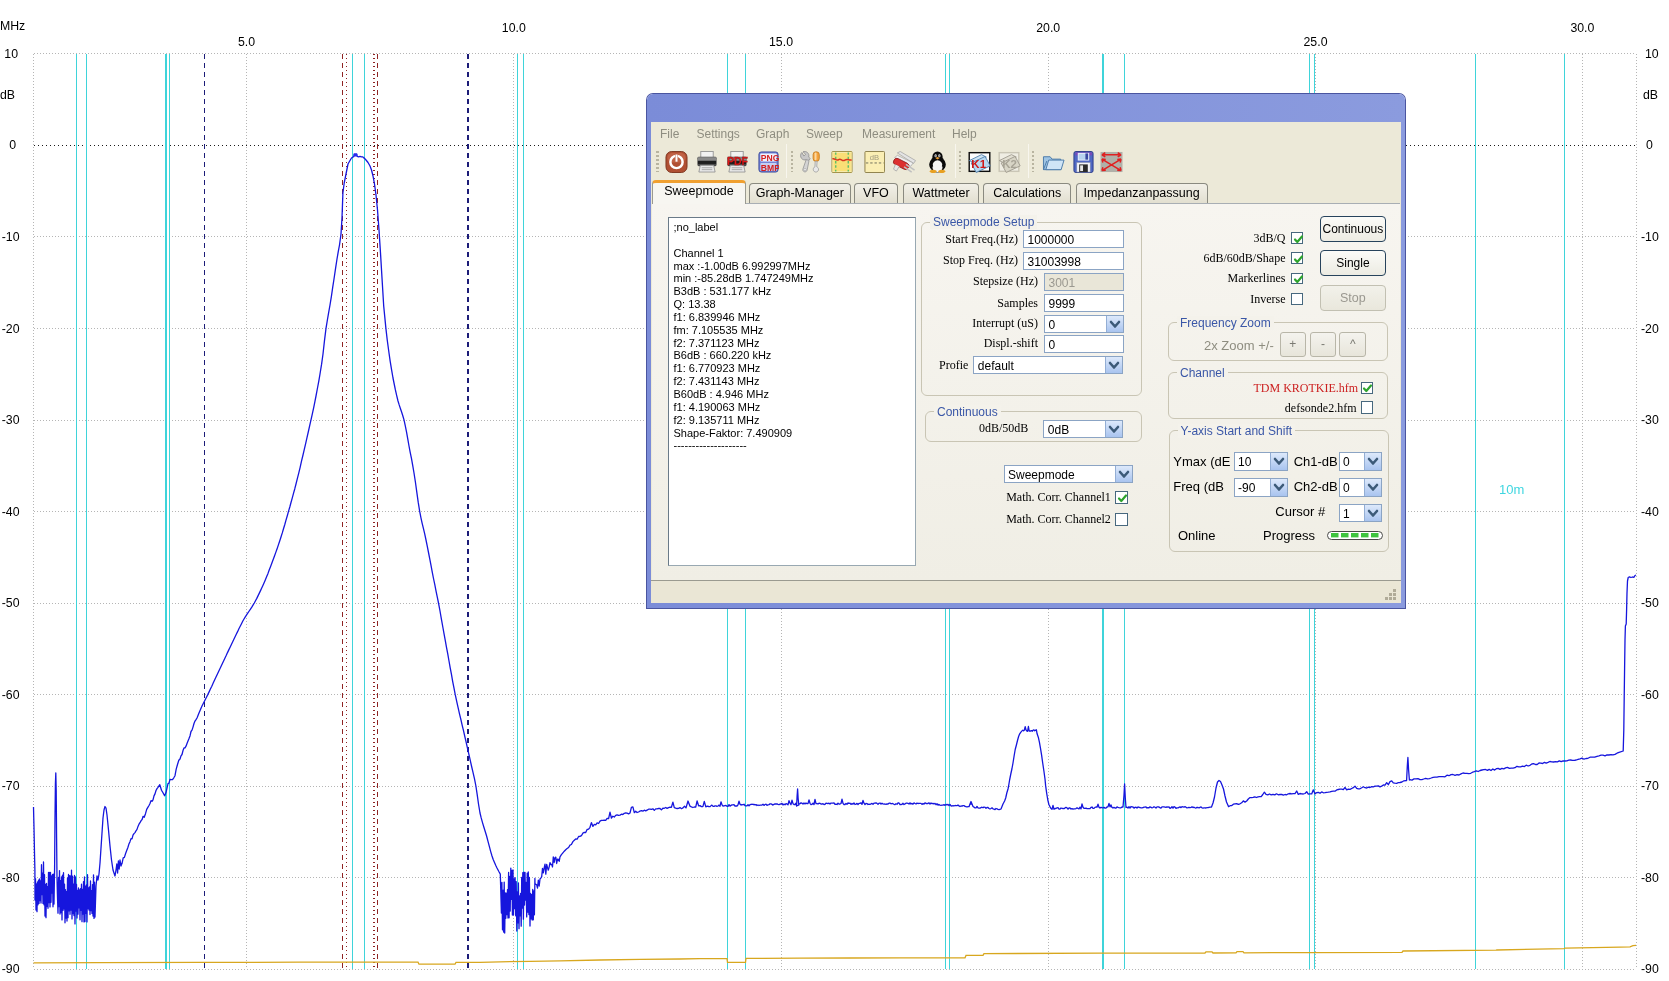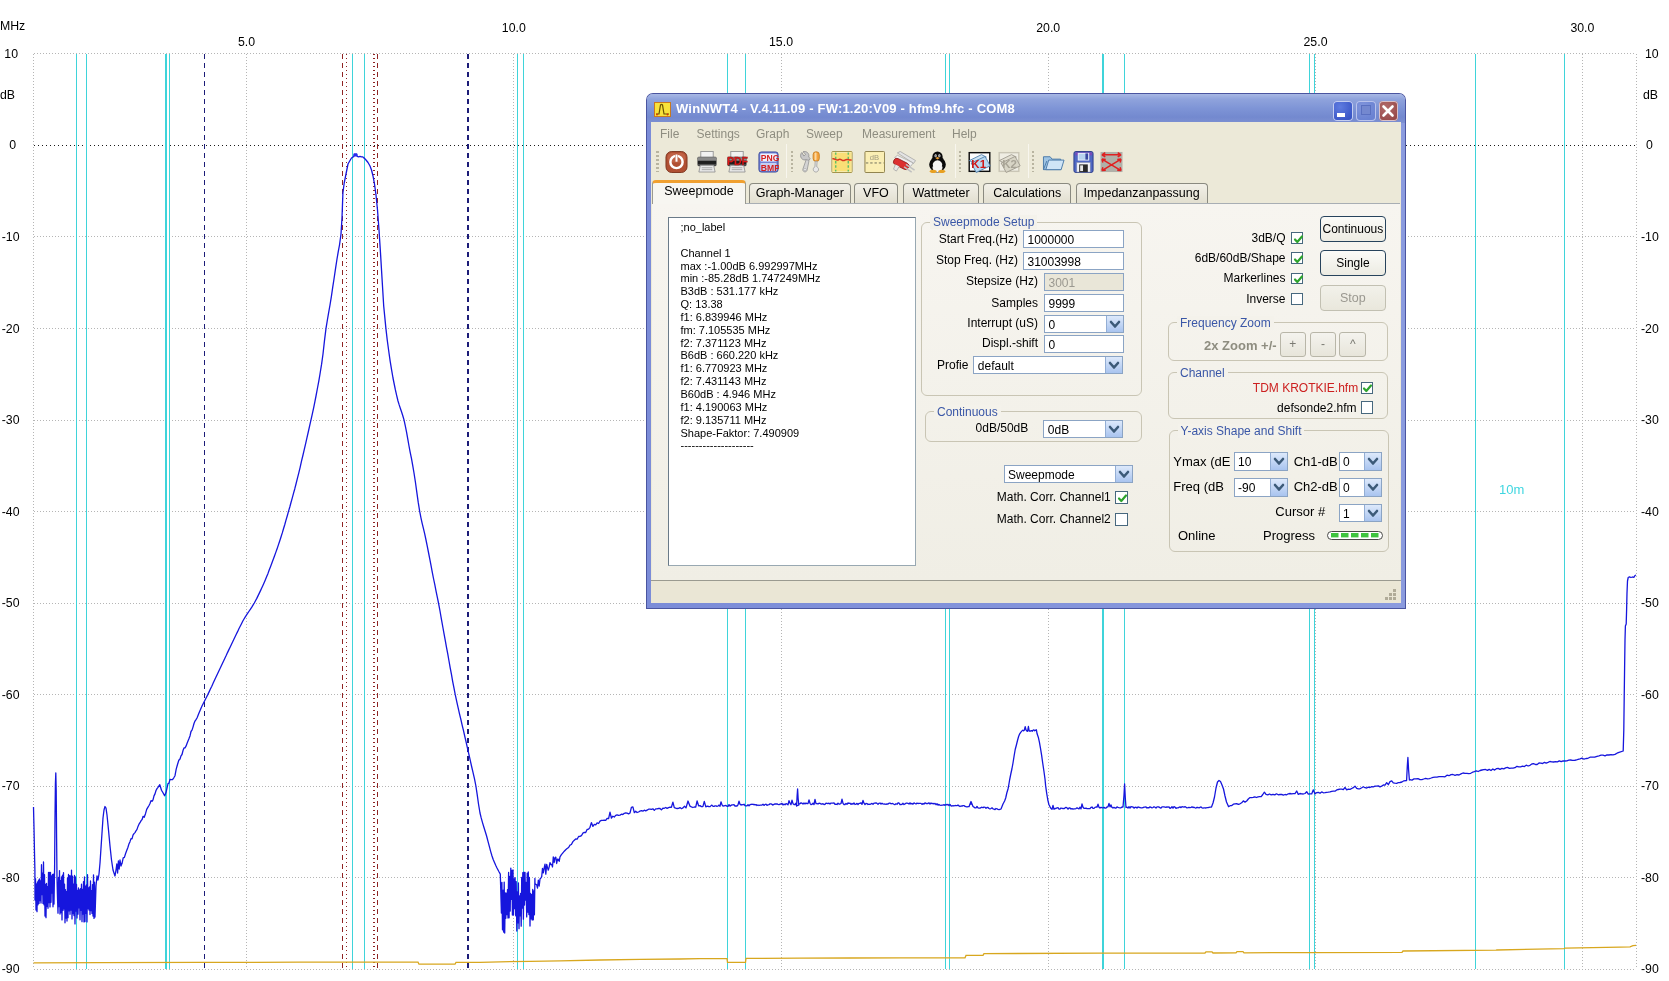--- a/index.html
+++ b/index.html
@@ -46,26 +46,26 @@
 .tab.active { top:0.5px; height:24px; background:#f7f6f1;
   border-color:#9a9a90; border-top:3px solid #f0a030; line-height:17px; z-index:2; }
 #page { position:absolute; left:1px; top:81px; width:calc(100% - 2px); height:377px;
   background:linear-gradient(to bottom,#f7f5f0,#f0eee5); border-top:1px solid #a8aeb4; }
 #statusbar { position:absolute; left:0px; bottom:0px; width:100%; height:23.5px;
   background:#eae6d5; border-top:1px solid #9a9a90; }
 
 
 #infopanel { position:absolute; left:15.5px; top:13px; width:248px; height:349px; background:#fff;
   border:1px solid #98a8b2; border-top-color:#6a7a88; border-left-color:#6a7a88;
-  font-size:11px; line-height:12.84px; color:#000; padding:3px 0 0 12px; white-space:pre; }
+  font-size:11px; line-height:12.84px; color:#000; padding:3px 0 0 5px; white-space:pre; }
 .group { position:absolute; border:1px solid #c9c5b4; border-radius:6px; }
 .group .gtitle { position:absolute; top:-7.5px; left:8px; padding:0 3px; font-size:12px;
   color:#3a57a7; background:#f4f2eb; white-space:nowrap; }
 .lbl { position:absolute; font-size:12px; color:#000; white-space:nowrap; }
-.lbl.r { transform:translateX(-100%); }
+.lbl.r { transform:translateX(-100%);font-family:Liberation Serif, serif; }
 .field { position:absolute; background:#fff; border:1px solid #8ba4c4; font-size:12px;
   color:#000; padding:2px 0 0 3.5px; }
 .field.dis { background:#e9e6d8; color:#9a9890; }
 .combo { position:absolute; background:#fff; border:1px solid #8ba4c4; font-size:12px;
   color:#000; padding:2px 0 0 3.5px; }
 .combo .cb { position:absolute; right:0; top:0; bottom:0; width:17px;
   background:linear-gradient(to bottom,#dde9fb,#a9c4ef);
   border-left:1px solid #93aed4; }
 .combo .cb svg { position:absolute; left:2px; top:4px; }
 .chk { position:absolute; width:12.5px; height:12.5px; background:#fff;
@@ -168,40 +168,20 @@
 <text x="781.0" y="27.5" text-anchor="middle">15.0</text>
 <text x="1048.2" y="13.5" text-anchor="middle">20.0</text>
 <text x="1315.5" y="27.5" text-anchor="middle">25.0</text>
 <text x="1582.4" y="13.5" text-anchor="middle">30.0</text>
 <text x="807" y="971" text-anchor="middle" font-size="11.5">X-axis: 5.0 MHz</text>
 </g>
 <text x="1499" y="476" font-size="13" fill="#3fd6e0">10m</text>
 </svg>
 
 <div id="win">
- <div id="titlebar">
-  <svg class="abs" style="left:7px;top:7.5px" width="17" height="15" viewBox="0 0 17 15">
-    <rect x="0.5" y="0.5" width="16" height="14" fill="#f8e23a" stroke="#c87820"></rect>
-    <path d="M2 12 L5 12 L6.5 3 L7.5 2.5 L8.5 3 L10 12 L15 12" fill="none" stroke="#6a5200" stroke-width="1.2"></path>
-    <circle cx="3" cy="12.5" r="0.9" fill="#e03000"></circle>
-          <circle cx="13.5" cy="12.5" r="0.9" fill="#e03000"></circle>
-  </svg>
-  <span class="ttext">WinNWT4 - V.4.11.09 - FW:1.20:V09 - hfm9.hfc - COM8</span>
-  <div class="tbtn" id="bmin">
-          <i></i>
-        </div>
-  <div class="tbtn" id="bmax">
-          <i></i>
-        </div>
-  <div class="tbtn" id="bclose">
-          <svg width="14" height="14" viewBox="0 0 14 14">
-            <path d="M2.5 2.5 L11.5 11.5 M11.5 2.5 L2.5 11.5" stroke="#fff" stroke-width="2.6" stroke-linecap="round"></path>
-          </svg>
-        </div>
- </div>
  <div id="winbody">
   <div id="menubar">
    <span style="left:9px">File</span>
    <span style="left:45.5px">Settings</span>
    <span style="left:105px">Graph</span>
    <span style="left:155px">Sweep</span>
    <span style="left:211px">Measurement</span>
    <span style="left:301px">Help</span>
   </div>
   <div id="toolbar">
@@ -421,38 +401,38 @@
             </svg>
           </div>
 <div class="lbl r" style="left:633.5px;top:87.5px">Inverse</div>
 <div class="chk" style="left:639.3px;top:89px;width:11.6px;height:11.6px"></div>
 <div class="pbtn" style="left:667.5px;top:11.5px;width:66.8px;height:26.5px;line-height:24px">Continuous</div>
 <div class="pbtn" style="left:667.5px;top:46.2px;width:66.8px;height:26.3px;line-height:24px">Single</div>
 <div class="pbtn dis" style="left:667.5px;top:81.4px;width:66.8px;height:25.8px;line-height:24px">Stop</div>
 <div class="group" style="left:516px;top:118px;width:220px;height:38.5px">
             <span class="gtitle" style="left:8px">Frequency Zoom</span>
           </div>
-<div class="lbl" style="left:552px;top:134.1px;font-size:13px;color:#8e8d80;font-weight:bold;">2x Zoom +/-</div>
+<div class="lbl" style="left:552px;top:134.1px;font-size:13px;color:#8e8d80;">2x Zoom +/-</div>
 <div class="zbtn" style="left:627.6px;top:128.3px;width:26.3px;height:24.6px;line-height:22px">+</div>
 <div class="zbtn" style="left:657.6px;top:128.3px;width:26.8px;height:24.6px;line-height:22px">-</div>
 <div class="zbtn" style="left:687.4px;top:128.3px;width:27px;height:24.6px;line-height:22px">^</div>
 <div class="group" style="left:516px;top:168px;width:220px;height:47px">
             <span class="gtitle" style="left:8px">Channel</span>
           </div>
 <div class="lbl r red" style="left:706.2px;top:176.5px">TDM KROTKIE.hfm</div>
 <style>.red{color:#cc2020}</style>
 <div class="chk" style="left:708.5px;top:177.5px;width:12.9px;height:12.9px">
             <svg width="11" height="11" viewBox="0 0 11 11">
               <path d="M2 5.5 L4.3 8 L9 2.5" fill="none" stroke="#2da32d" stroke-width="2.2" stroke-linecap="round" stroke-linejoin="round"></path>
             </svg>
           </div>
 <div class="lbl r" style="left:704.5px;top:196.7px">defsonde2.hfm</div>
 <div class="chk" style="left:708.5px;top:197px;width:12.9px;height:12.9px"></div>
 <div class="group" style="left:516.5px;top:226px;width:220.5px;height:122px">
-            <span class="gtitle" style="left:8px">Y-axis Shape and Shift</span>
+            <span class="gtitle" style="left:8px">Y-axis Start and Shift</span>
           </div>
 <div class="lbl" style="left:521.3px;top:249.5px;font-size:13px;">Ymax (dE</div>
 <div class="combo" style="left:581.5px;top:248.3px;width:54.1px;height:19.2px">10<span class="cb">
               <svg width="12" height="9" viewBox="0 0 12 9">
                 <path d="M2 2 L6 6.5 L10 2" fill="none" stroke="#3c5a78" stroke-width="2.6" stroke-linecap="round" stroke-linejoin="round"></path>
               </svg>
             </span></div>
 <div class="lbl" style="left:641.7px;top:249.9px;font-size:13px;">Ch1-dB</div>
 <div class="combo" style="left:686.6px;top:248.3px;width:43.8px;height:19.2px">0<span class="cb">
               <svg width="12" height="9" viewBox="0 0 12 9">

